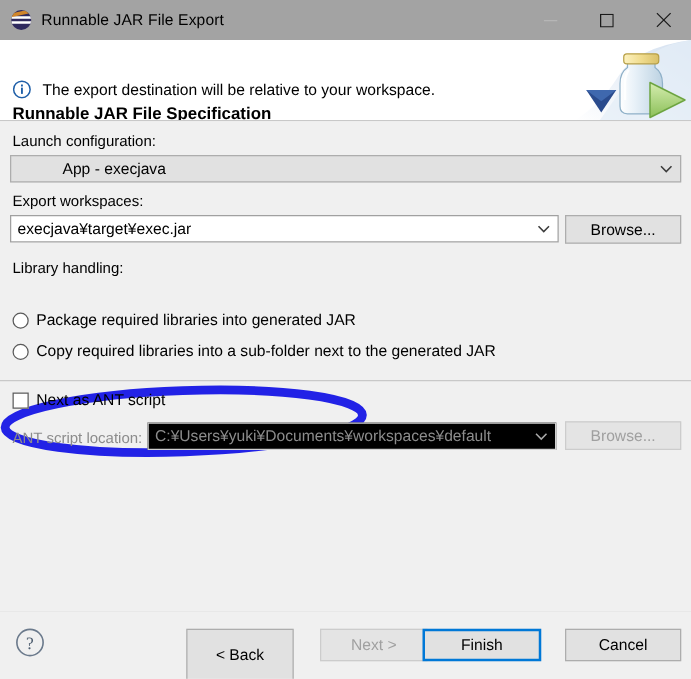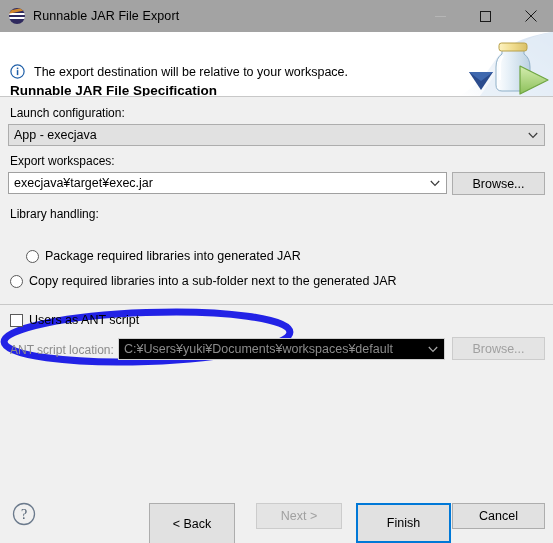--- a/index.html
+++ b/index.html
@@ -306,21 +306,21 @@
     <path d="M9 40 L33 40 L21 49 Z" fill="#3f68ae"></path>
 
     <path d="M60 34 L88 48 L60 62 Z" fill="url(#arrGrad)" stroke="#6ea542" stroke-width="1.2" stroke-linejoin="round"></path>
   </svg>
 </div>
 
 <div class="content">
 
   <div class="field-label" style="left:10px; top:9px;">Launch configuration:</div>
 
-  <div class="combo readonly" style="left:8px; top:27px; width:537px;">
+  <div class="combo readonly" style="left:8px; top:27px; width:537px;padding-left:36px;">
     <span class="combo-value">App - execjava</span>
     <span class="combo-arrow">
       <svg width="10" height="7" viewBox="0 0 10 7">
           <polyline points="0.8,1 5,5.3 9.2,1" fill="none" stroke="#3c3c3c" stroke-width="1.2"></polyline>
         </svg>
     </span>
   </div>
 
   <div class="field-label" style="left:10px; top:57px;">Export workspaces:</div>
 
@@ -331,39 +331,39 @@
           <polyline points="0.8,1 5,5.3 9.2,1" fill="none" stroke="#3c3c3c" stroke-width="1.2"></polyline>
         </svg>
     </span>
   </div>
 
   <button class="btn" style="left:452px; top:75px; width:93px;">Browse...</button>
 
   <div class="field-label" style="left:10px; top:110px;">Library handling:</div>
 
 
-  <div class="opt-row" style="left:26px; top:152px;align-items:center;">
+  <div class="opt-row" style="left:10px; top:152px;align-items:center;">
     <span class="radio"></span>
     <span>Package required libraries into generated JAR</span>
   </div>
 
   <div class="opt-row" style="left:10px; top:177px;">
     <span class="radio"></span>
     <span>Copy required libraries into a sub-folder next to the generated JAR</span>
   </div>
 
   <svg class="annotation" viewBox="0 0 300 60">
     <ellipse cx="147" cy="29" rx="143" ry="24.5" fill="none" stroke="#2222e6" stroke-width="7" transform="rotate(-2 147 29)"></ellipse>
   </svg>
 
   <div class="sep" style="top:207px;"></div>
 
   <div class="opt-row" style="left:10px; top:216px;">
     <span class="checkbox"></span>
-    <span>Users as ANT script</span>
+    <span>Next as ANT script</span>
   </div>
 
   <div class="field-label" style="left:10px; top:246px; color:#8c8c8c;">ANT script location:</div>
 
   <div class="combo disabled" style="left:118px; top:241px; width:327px;">
     <span class="combo-value">C:¥Users¥yuki¥Documents¥workspaces¥default</span>
     <span class="combo-arrow">
       <svg width="10" height="7" viewBox="0 0 10 7">
           <polyline points="0.8,1 5,5.3 9.2,1" fill="none" stroke="#a8a8a8" stroke-width="1.2"></polyline>
         </svg>
@@ -376,15 +376,15 @@
 </div>
 
 <div class="footer">
   <svg class="help-icon" style="position:absolute; left:12px; top:13px;" width="24" height="24" viewBox="0 0 24 24">
     <circle cx="12" cy="12" r="10.5" fill="#f0f0f0" stroke="#6b7a8c" stroke-width="1.3"></circle>
     <text x="12" y="17" font-family="Liberation Serif, serif" font-size="14" fill="#4c5c6e" text-anchor="middle">?</text>
   </svg>
 
   <button class="btn" style="left:149px; top:14px; width:86px; height:42px;">&lt; Back</button>
   <button class="btn disabled" style="left:256px; top:14px; width:86px; height:26px;">Next &gt;</button>
-  <button class="btn default" style="left:356px; top:14px; width:95px; height:40px;">Finish</button>
+  <button class="btn default" style="left:338px; top:14px; width:95px; height:26px;">Finish</button>
   <button class="btn" style="left:452px; top:14px; width:93px; height:26px;">Cancel</button>
 </div>
 
 </body></html>

